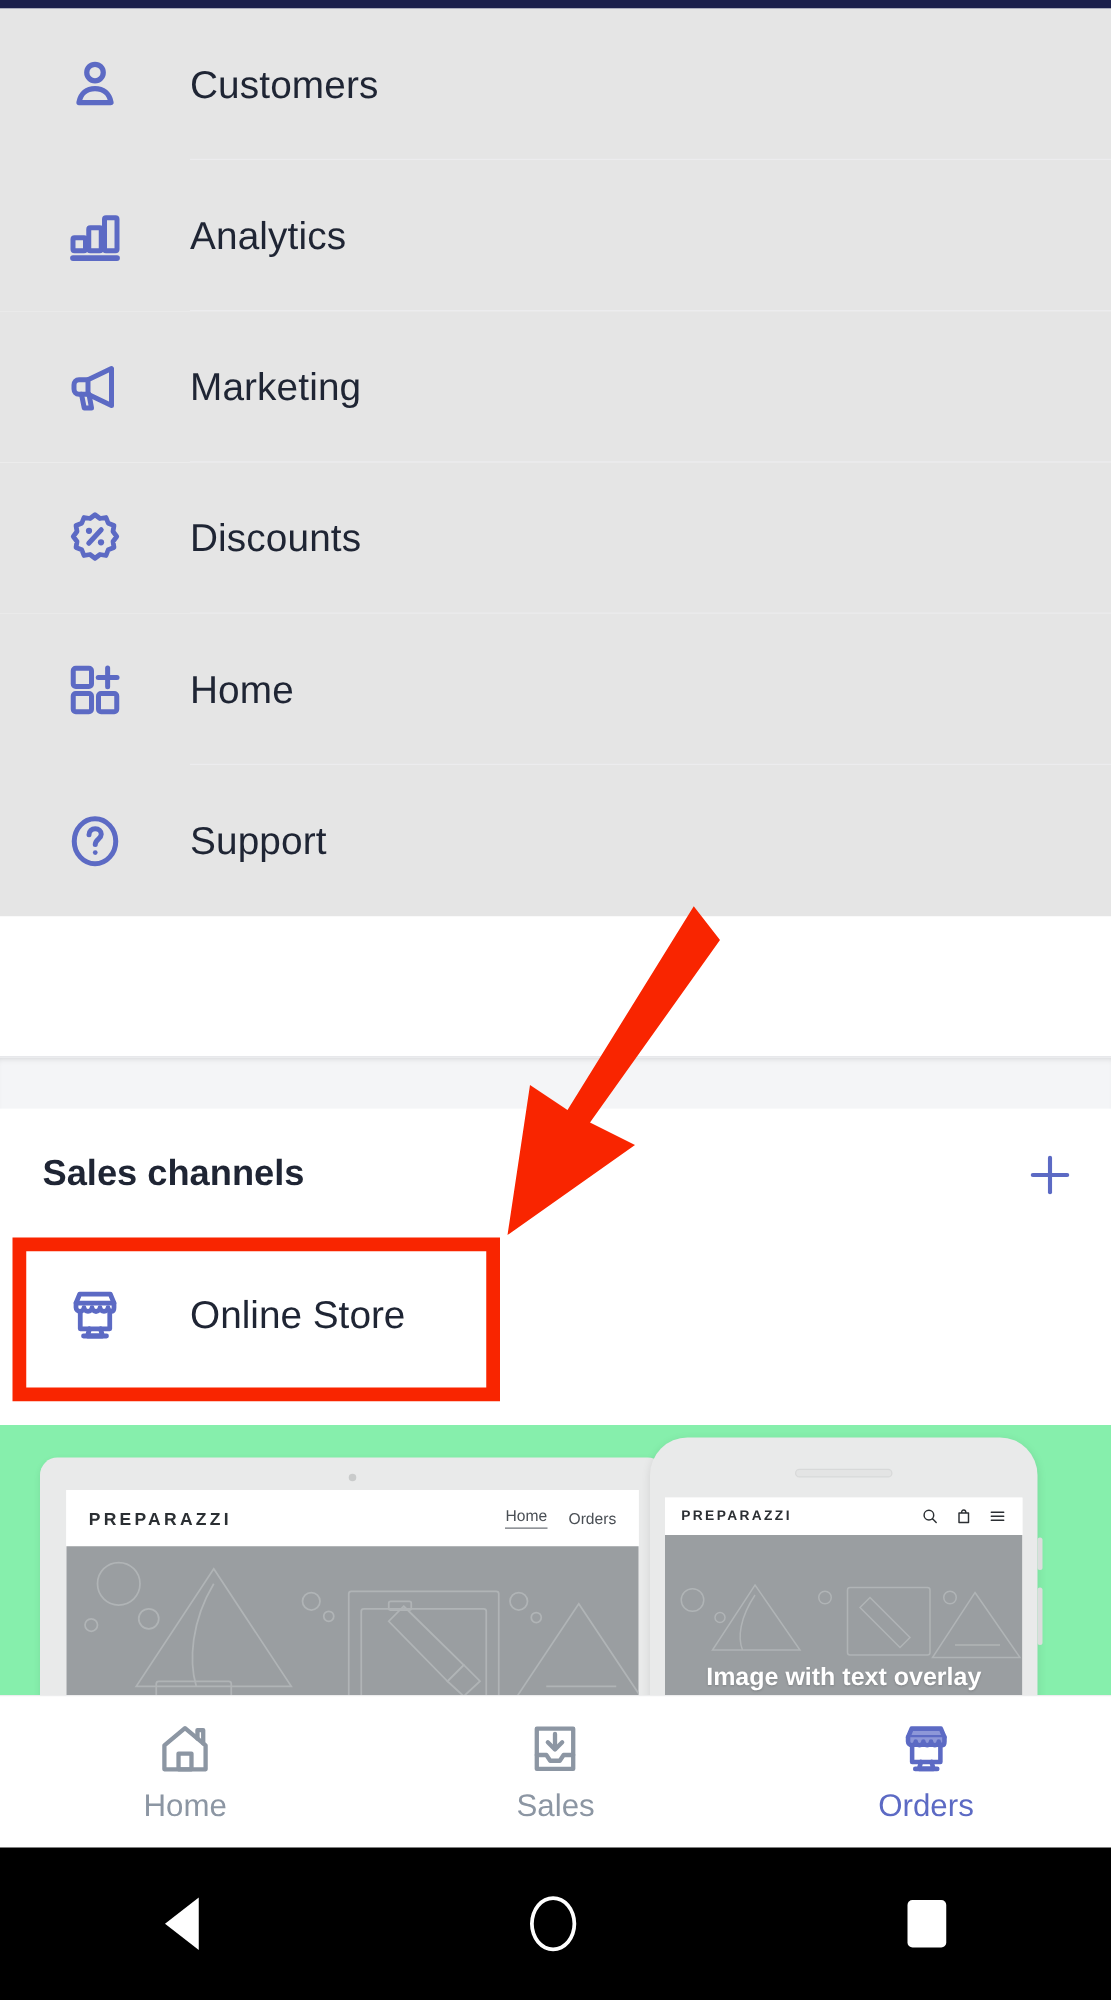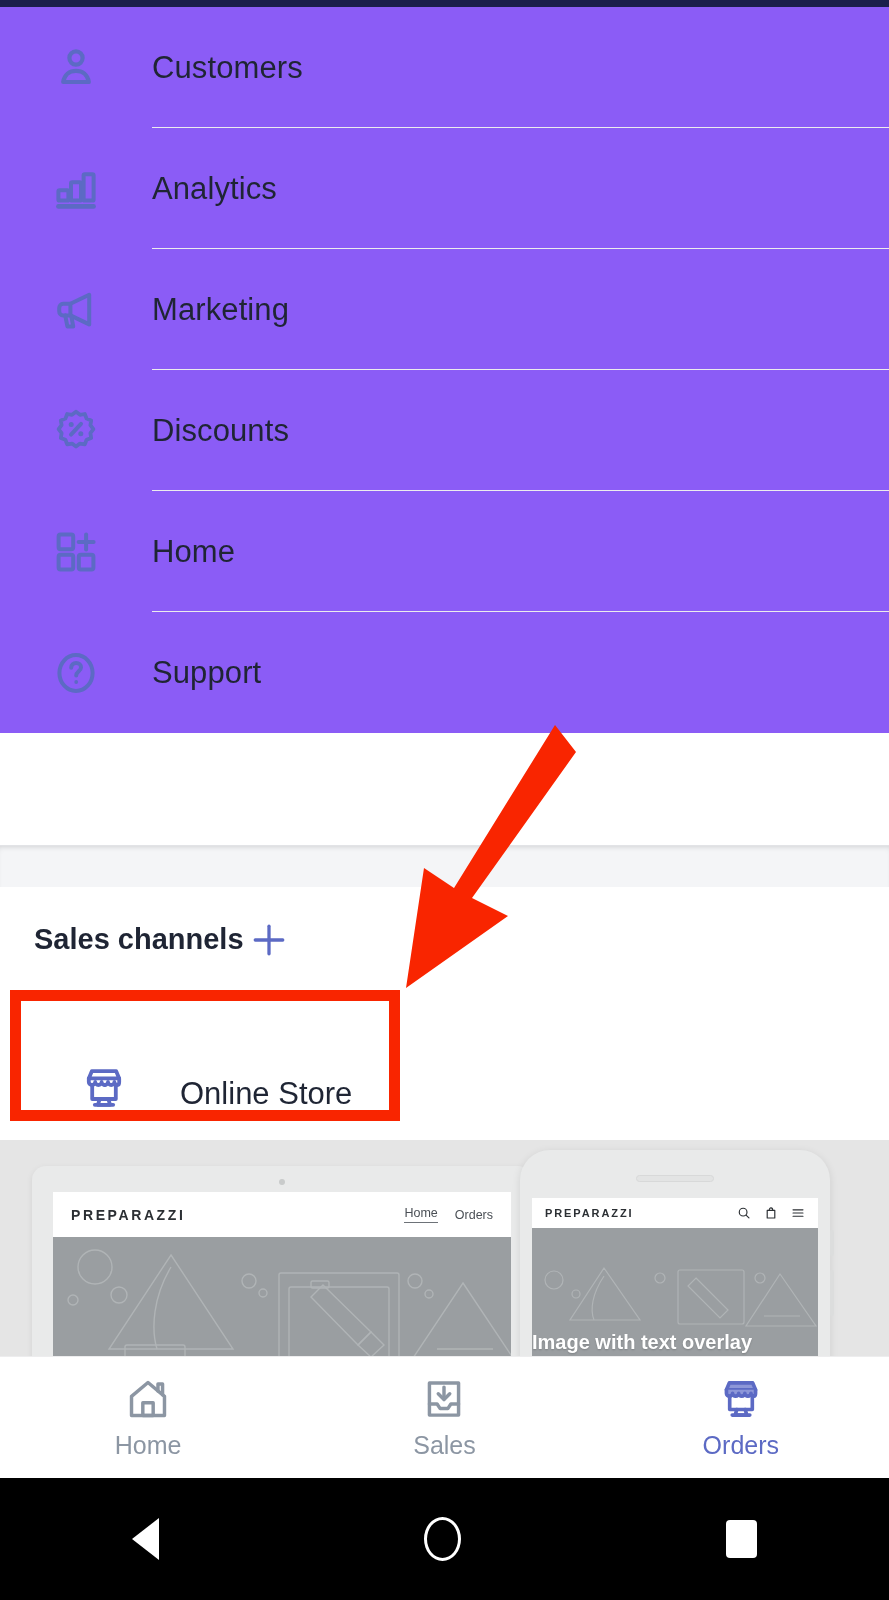--- a/index.html
+++ b/index.html
@@ -40,21 +40,21 @@
     top: 7px; left: 0;
     width: 889px;
     height: 840px;
     background: #ffffff;
   }
   .menu-row {
     position: relative;
     display: flex;
     align-items: center;
     height: 121px;
-    background: #8b5cf6;
+    background: #e5e5e5;
   }
   .menu-row .icon-slot {
     width: 152px;
     min-width: 152px;
     display: flex;
     align-items: center;
     justify-content: center;
   }
   .menu-row .row-label {
     font-size: 31px;
@@ -85,39 +85,38 @@
   
   .sales-section {
     position: absolute;
     top: 887px; left: 0;
     width: 889px;
     background: #ffffff;
   }
   .sales-header {
     display: flex;
     align-items: center;
-    justify-content: flex-start;
+    justify-content: space-between;
     height: 105px;
     padding: 0 24px 0 34px;
   }
   .sales-header .title {
     font-size: 29px;
     font-weight: bold;
     color: #1f2534;
   }
   .plus-btn {
     width: 50px; height: 50px;
     display: flex; align-items: center; justify-content: center;
   }
 
   .channel-row {
     display: flex;
-    align-items: flex-end;
+    align-items: center;
     height: 120px;
-    margin-left: 28px;
   }
   .channel-row .icon-slot {
     width: 152px; min-width: 152px;
     display: flex; align-items: center; justify-content: center;
   }
   .channel-row .row-label {
     font-size: 31px;
     color: #1f2534;
   }
 
@@ -142,21 +141,21 @@
     z-index: 21;
     pointer-events: none;
   }
 
   
   .preview {
     position: absolute;
     top: 1140px; left: 0;
     width: 889px;
     height: 225px;
-    background: #e5e5e5;
+    background: #86efac;
     overflow: hidden;
   }
   .laptop {
     position: absolute;
     left: 32px; top: 26px;
     width: 500px;
     height: 210px;
     background: #e9eaea;
     border-radius: 14px 14px 0 0;
     box-shadow: 0 2px 6px rgba(0,0,0,0.08);
@@ -251,21 +250,21 @@
   .ph-icons { display: flex; gap: 13px; align-items: center; }
   .ph-hero {
     position: absolute;
     top: 30px; left: 0; right: 0; bottom: 0;
     background: #9a9ea1;
   }
   .overlay-title {
     position: absolute;
     left: 0; right: 0;
     bottom: 26px;
-    text-align: left;
+    text-align: center;
     color: #ffffff;
     font-size: 20px;
     font-weight: bold;
     text-shadow: 0 1px 2px rgba(0,0,0,0.18);
   }
   .overlay-sub {
     position: absolute;
     left: 0; right: 0;
     bottom: 4px;
     text-align: center;

